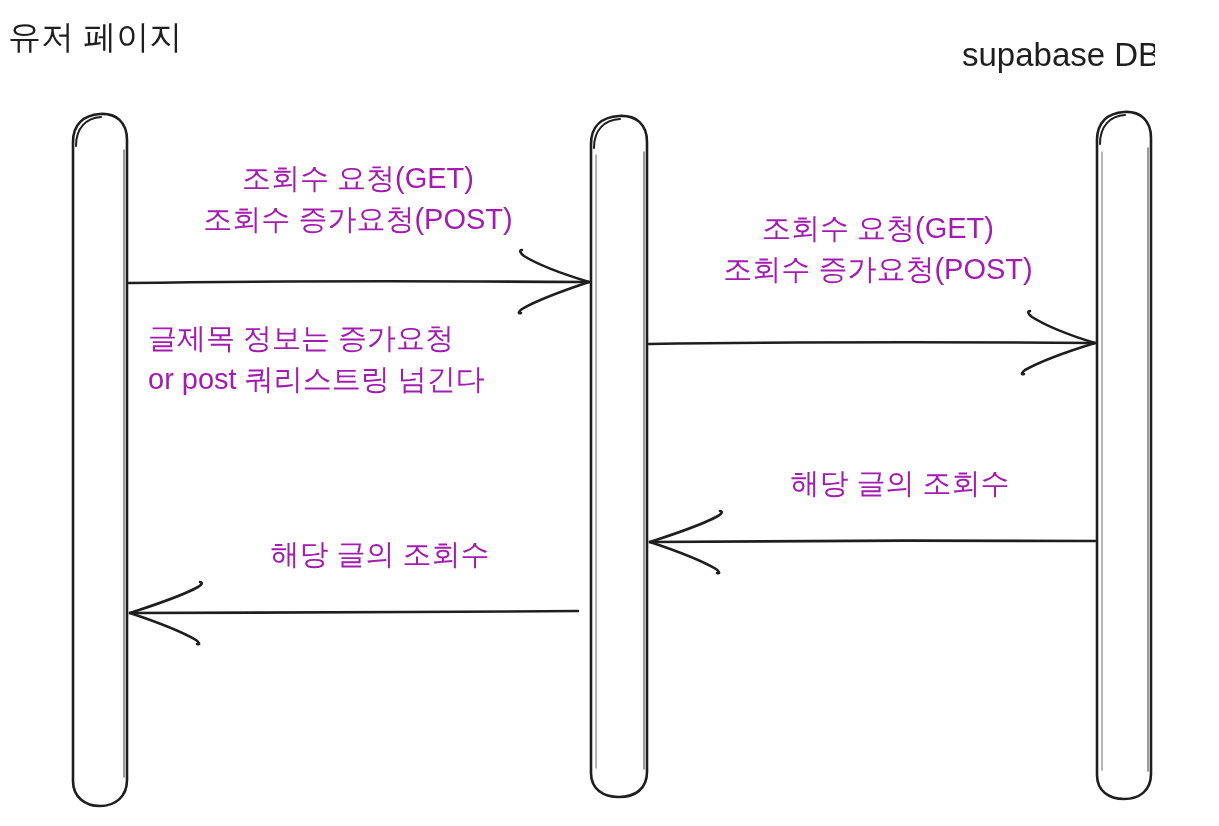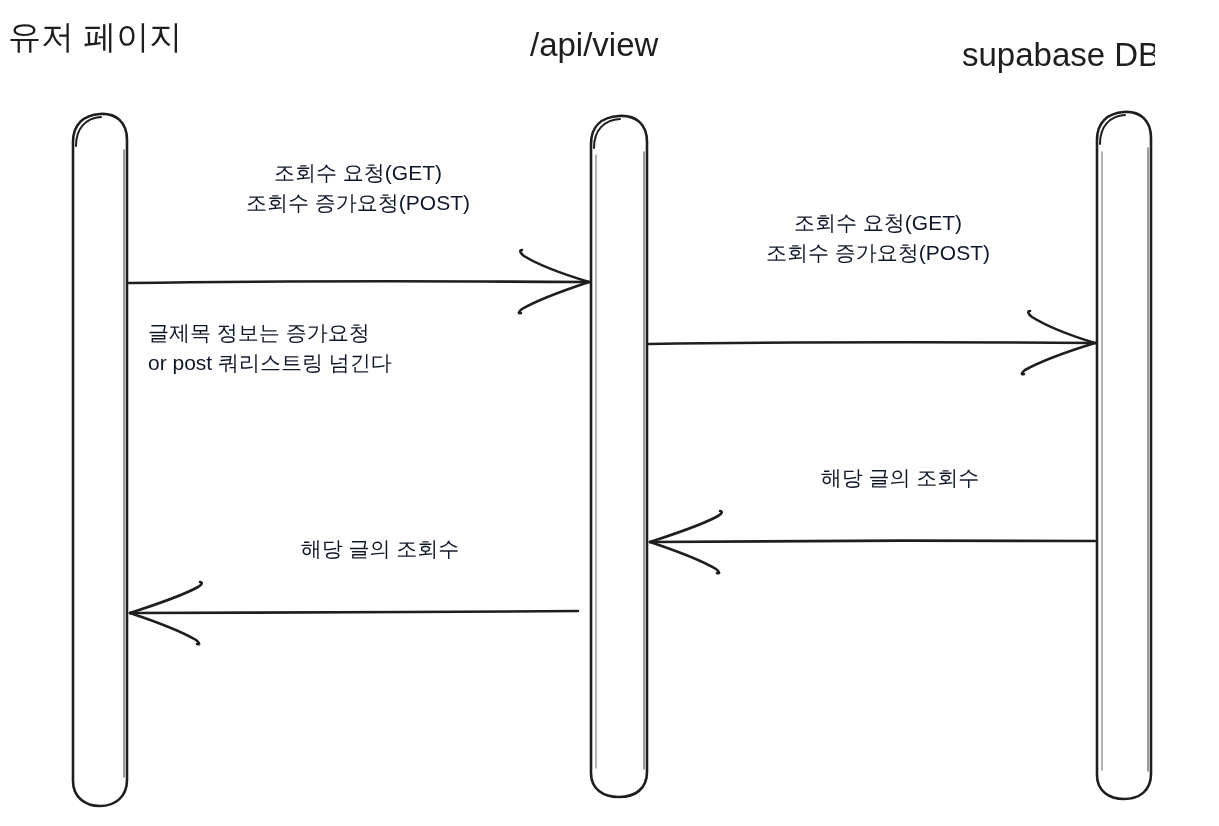--- a/index.html
+++ b/index.html
@@ -28,22 +28,22 @@
   .actor-label {
     position: absolute;
     color: #1e1e1e;
     font-size: 33px;
     line-height: 1.15;
     white-space: nowrap;
     font-family: "Liberation Sans", "DejaVu Sans", sans-serif;
   }
   .msg-label {
     position: absolute;
-    color: #0f172a;
-    font-size: 21px;
+    color: #a21caf;
+    font-size: 29px;
     line-height: 1.42;
     white-space: nowrap;
     text-align: center;
     font-family: "Liberation Sans", "DejaVu Sans", sans-serif;
   }
   .msg-label.left-align {
     text-align: left;
   }
 </style>
 </head>
@@ -99,21 +99,20 @@
         <path d="M578 611 C430 612 270 613 130 613"></path>
         <path d="M130 613 C154 605 180 597 198 587 C202 585 203 582 200 582"></path>
         <path d="M130 613 C154 621 179 630 196 640 C200 643 200 645 197 644"></path>
       </g>
 
     </g>
   </svg>
 
   <div class="actor-label" style="left:8px; top:18px;">유저 페이지</div>
 
-  <div class="actor-label" style="left:530px; top:26px;">/api/view</div>
 
   <div class="actor-label" style="left:962px; top:36px;">supabase DB</div>
 
   <div class="msg-label" style="left:148px; top:158px; width:420px;">
     <div>조회수 요청(GET)</div>
     <div>조회수 증가요청(POST)</div>
   </div>
 
   <div class="msg-label" style="left:668px; top:208px; width:420px;">
     <div>조회수 요청(GET)</div>

